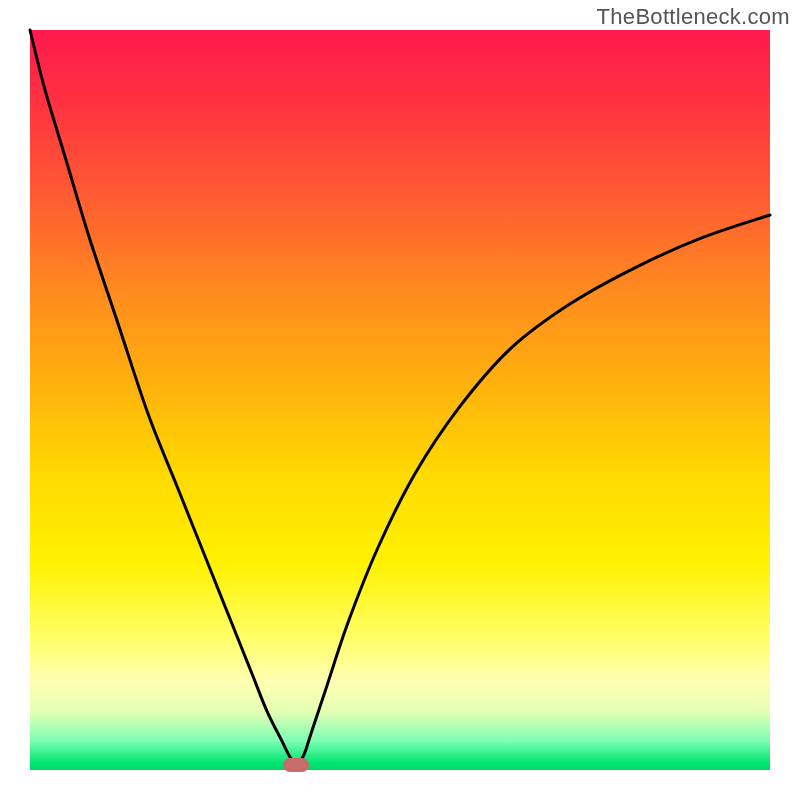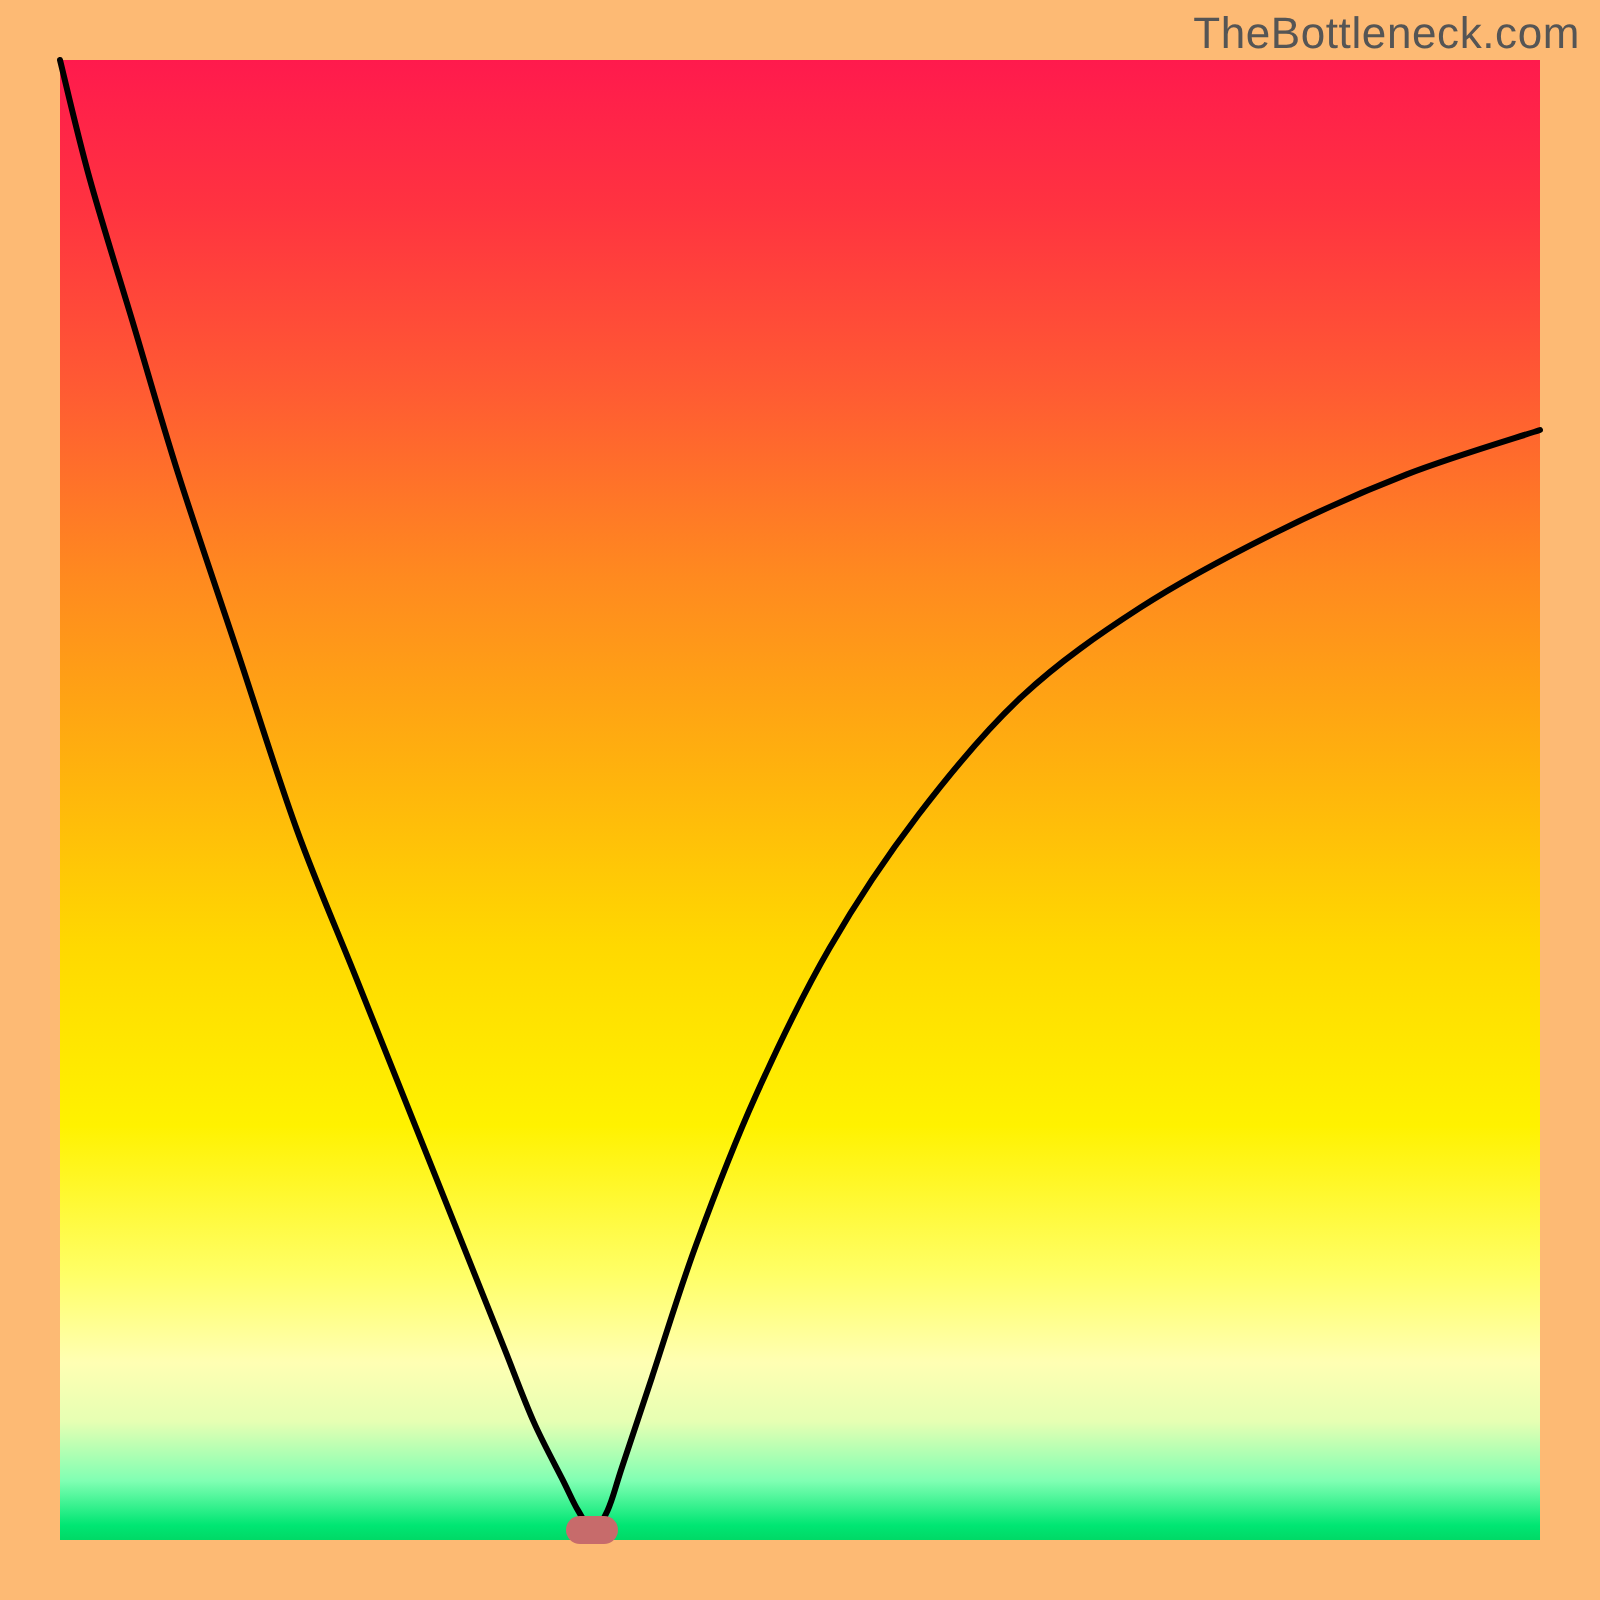--- a/index.html
+++ b/index.html
@@ -8,21 +8,21 @@
     width: 800px;
     height: 800px;
     background: #000;
     overflow: hidden;
     font-family: Arial, Helvetica, sans-serif;
   }
   .frame {
     position: relative;
     width: 800px;
     height: 800px;
-    background: #fdba74;
+    background: #ffffff;
   }
   .plot-area {
     position: absolute;
     left: 30px;
     top: 30px;
     width: 740px;
     height: 740px;
     
     background: linear-gradient(
       to bottom,

